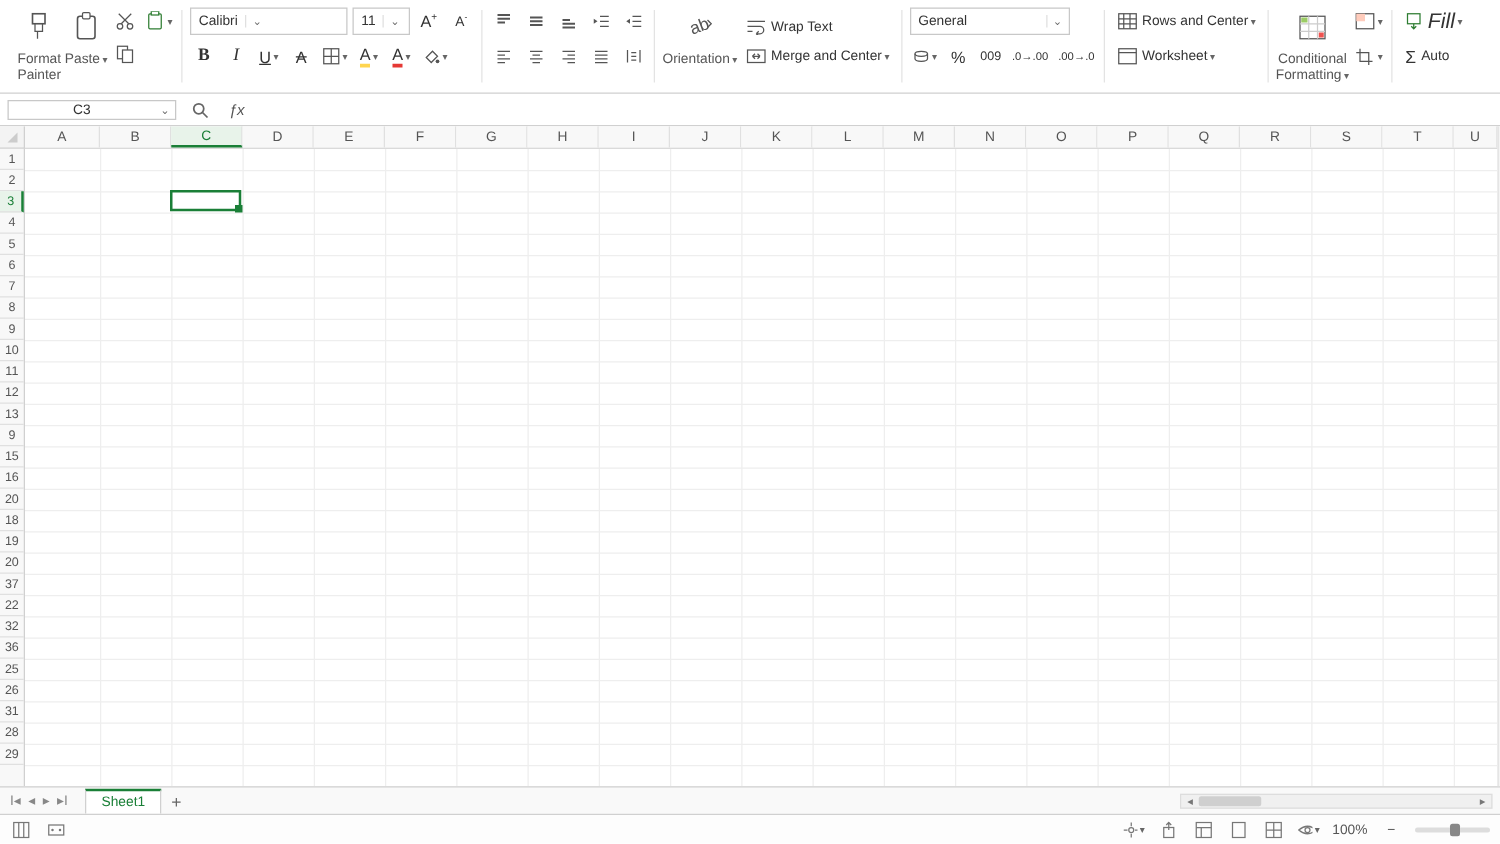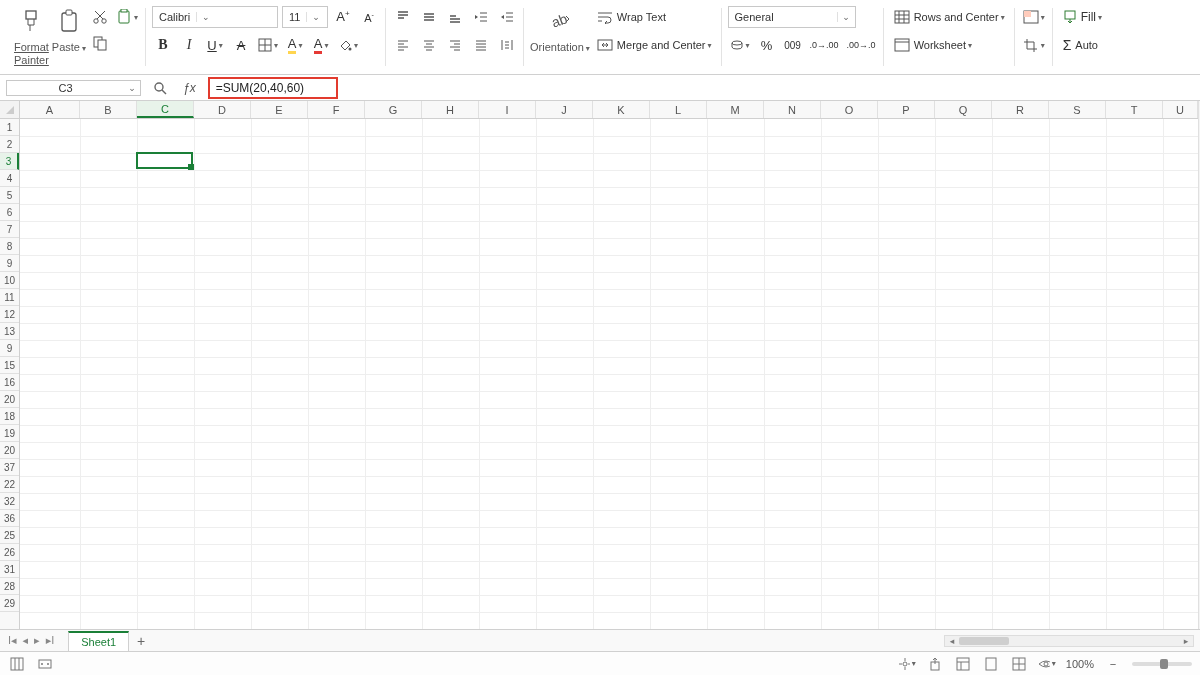--- a/index.html
+++ b/index.html
@@ -79,21 +79,21 @@
 
   <div class="rgroup sep">
     <div class="stackv">
       <div class="btn" style="height:36px;">
         <svg width="22" height="26">
               <rect x="6" y="2" width="10" height="8" fill="none" stroke="#555" stroke-width="1.3"></rect>
               <path d="M8 10 v6 h6 v-6" fill="none" stroke="#555"></path>
               <path d="M10 16 v6" stroke="#555"></path>
             </svg>
       </div>
-      <div class="lbltxt" style="white-space:pre-line;text-decoration:underline;">Format
+      <div class="lbltxt" style="white-space:pre-line;">Format
 Painter</div>
     </div>
     <div class="stackv">
       <div class="btn" style="height:36px;">
         <svg width="22" height="26">
               <rect x="4" y="4" width="14" height="18" rx="2" fill="none" stroke="#555" stroke-width="1.3"></rect>
               <rect x="8" y="1" width="6" height="5" rx="1" fill="#fff" stroke="#555"></rect>
             </svg>
       </div>
       <div class="lbltxt"><span>Paste</span><span class="caret">▾</span></div>
@@ -244,21 +244,21 @@
     <div class="stackv">
       <div class="btn" style="height:36px;">
         <svg width="24" height="24">
               <text x="4" y="16" font-size="14" transform="rotate(-20 10 12)" fill="#555">ab</text>
               <path d="M18 6 l3 3 -3 3" fill="none" stroke="#555"></path>
             </svg>
       </div>
       <div class="lbltxt"><span>Orientation</span><span class="caret">▾</span></div>
     </div>
     <div class="stackv" style="align-items:flex-start;padding-top:2px;gap:6px;">
-      <div class="btn" style="width:auto;padding:0 4px;">
+      <div class="btn" style="width:auto;padding:0 4px;align-items:flex-end;">
         <svg width="16" height="14">
               <path d="M1 3h14M1 7h10 a3 3 0 0 1 0 6 h-3 m0 0 l2 -2 m-2 2 l2 2 M1 11h4" fill="none" stroke="#555"></path>
             </svg>
         <span style="font-size:11px;margin-left:4px;">Wrap Text</span>
       </div>
       <div class="btn" style="width:auto;padding:0 4px;">
         <svg width="16" height="14">
               <rect x="1" y="2" width="14" height="10" fill="none" stroke="#555"></rect>
               <path d="M5 7h6" stroke="#555"></path>
               <path d="M5 7l2-2m-2 2l2 2M11 7l-2-2m2 2l-2 2" stroke="#555"></path>
@@ -310,20 +310,32 @@
       <svg width="16" height="14">
             <rect x="1" y="1" width="14" height="12" fill="none" stroke="#555"></rect>
             <path d="M1 4h14" stroke="#555"></path>
           </svg>
       <span style="font-size:11px;margin-left:4px;">Worksheet</span>
           <span class="caret">▾</span>
     </div>
   </div>
 
   <div class="rgroup sep">
+    <div class="stackv">
+      <div class="btn" style="height:36px;">
+        <svg width="24" height="24">
+              <rect x="2" y="3" width="20" height="18" fill="none" stroke="#555"></rect>
+              <path d="M2 9h20M2 15h20M9 3v18M16 3v18" stroke="#ccc"></path>
+              <rect x="3" y="4" width="5" height="4" fill="#9ccc65"></rect>
+              <rect x="17" y="16" width="4" height="4" fill="#ef5350"></rect>
+            </svg>
+      </div>
+      <div class="lbltxt" style="white-space:pre-line;"><span>Conditional
+Formatting</span><span class="caret">▾</span></div>
+    </div>
     <div class="stackv" style="gap:6px;padding-top:2px;">
       <div class="btn">
             <svg width="16" height="14">
               <rect x="1" y="1" width="14" height="12" fill="none" stroke="#555"></rect>
               <rect x="1" y="1" width="7" height="6" fill="#ffccbc"></rect>
             </svg>
             <span class="caret">▾</span>
           </div>
       <div class="btn">
             <svg width="16" height="14">
@@ -333,21 +345,21 @@
           </div>
     </div>
   </div>
 
   <div class="rgroup" style="flex-direction:column;gap:6px;padding-top:2px;align-items:flex-start;">
     <div class="btn" style="width:auto;padding:0 4px;">
       <svg width="14" height="14">
             <rect x="2" y="1" width="10" height="8" fill="none" stroke="#2e7d32"></rect>
             <path d="M7 9v4M5 11l2 2 2-2" stroke="#2e7d32" fill="none"></path>
           </svg>
-      <span style="font-size:12px;margin-left:4px;">Fill</span>
+      <span style="font-size:17px;margin-left:4px;font-style:italic;">Fill</span>
           <span class="caret">▾</span>
     </div>
     <div class="btn" style="width:auto;padding:0 4px;">
       <span style="font-size:14px;">Σ</span>
           <span style="font-size:11px;margin-left:4px;">Auto</span>
     </div>
   </div>
 </div>
 
 <div class="fbar">
@@ -355,23 +367,20 @@
     <span class="txt">C3</span>
     <span class="dd">⌄</span>
   </div>
   <span class="zoomglass">
     <svg width="14" height="14">
           <circle cx="6" cy="6" r="4" fill="none" stroke="#666" stroke-width="1.4"></circle>
           <path d="M9 9l4 4" stroke="#666" stroke-width="1.4"></path>
         </svg>
   </span>
   <span class="fx">ƒx</span>
-  <div class="formula-wrap">
-    <div class="formula-input">=SUM(20,40,60)</div>
-  </div>
 </div>
 
 <div class="gridwrap">
   <div style="display:flex;flex-direction:column;flex:1;">
     <div style="display:flex;">
       <div class="corner">
         <svg width="10" height="10">
               <path d="M9 1 L9 9 L1 9 Z" fill="#ccc"></path>
             </svg>
       </div>

